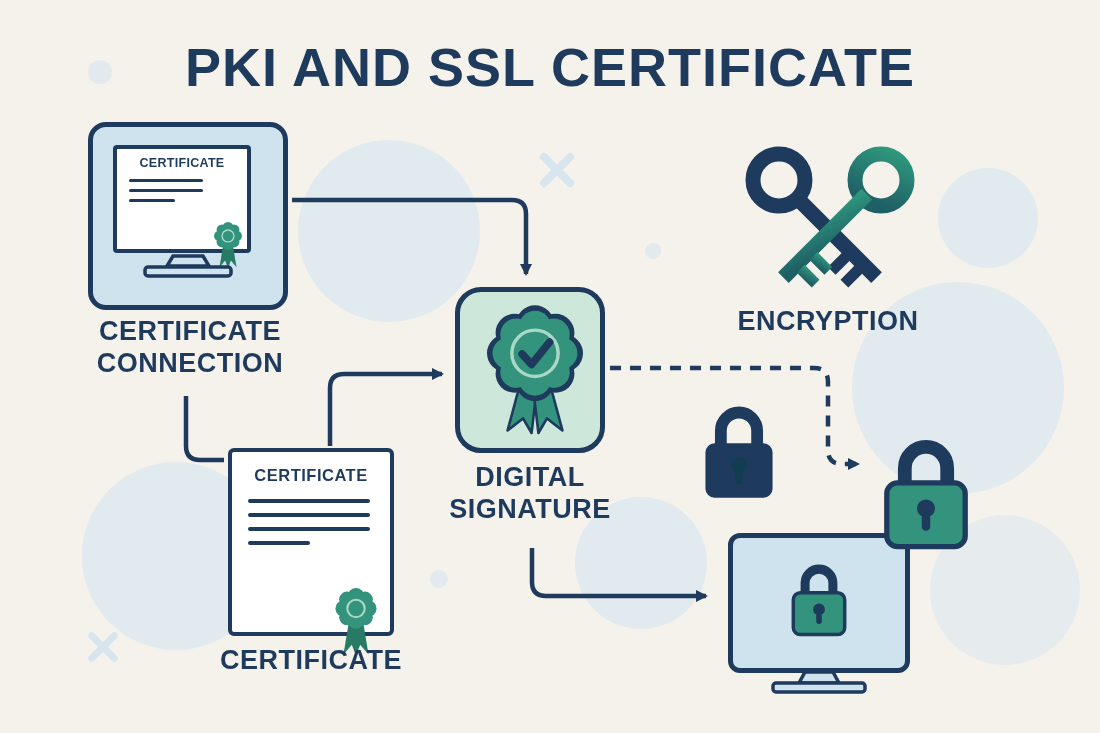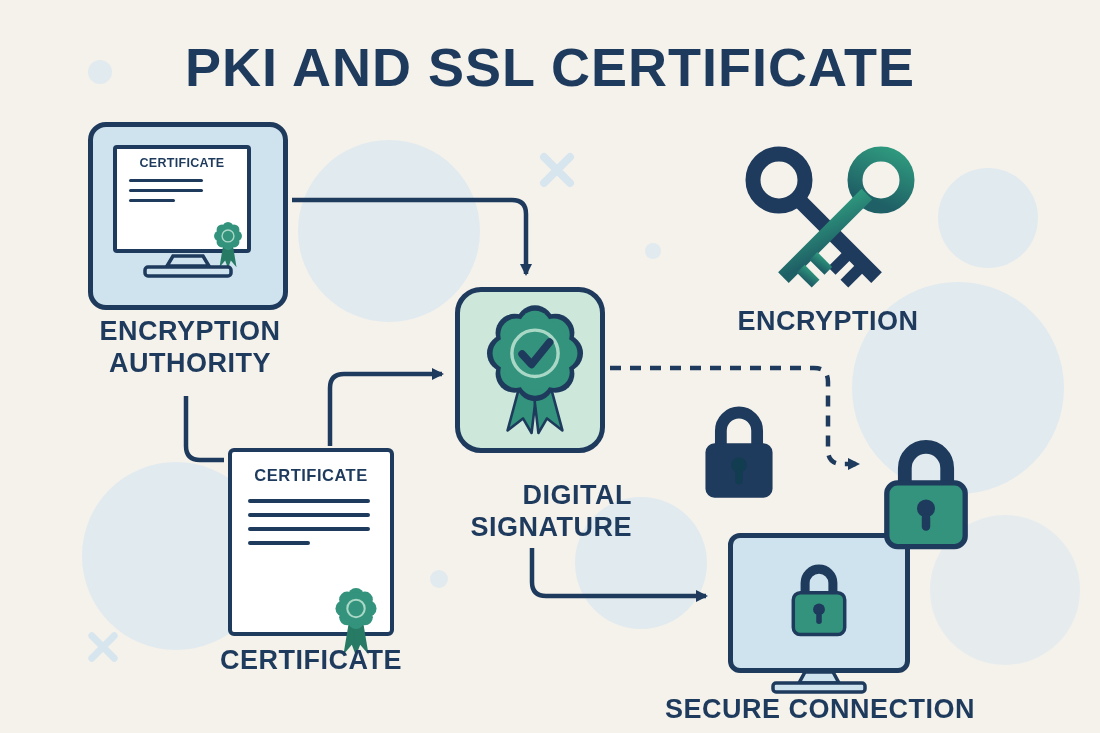--- a/index.html
+++ b/index.html
@@ -57,21 +57,21 @@
   .lock-navy-wrap { left:698px; top:398px; }
   .lock-teal-wrap { left:878px; top:430px; z-index:3; }
   
   .sc-monitor { left:728px; top:533px; width:182px; }
   .sc-screen { width:182px; height:140px; background:var(--box_blue);
                border:5px solid var(--navy); border-radius:12px; text-align:center; }
   .sc-screen svg { margin-top:20px; }
   .sc-stand { position:absolute; left:31px; top:138px; }
   
   .lbl-ca   { left:58px;  top:316px; width:264px; }
-  .lbl-sig  { left:428px; top:480px; width:204px;text-align:right; }
+  .lbl-sig  { left:428px; top:462px; width:204px; }
   .lbl-enc  { left:708px; top:306px; width:240px; }
   .lbl-cert { left:206px; top:645px; width:210px; }
   .lbl-sc   { left:630px; top:694px; width:380px; }
   
   .f-navy { fill:var(--navy); }
   .s-navy { stroke:var(--navy); }
   .f-teal { fill:var(--teal); }
   .f-tealdark { fill:var(--teal_dark); }
   .f-blue { fill:var(--box_blue); }
   .f-keyhole { fill:var(--keyhole); }
@@ -135,21 +135,21 @@
           <circle cx="40" cy="38" r="23"></circle>
         </g>
         <circle cx="40" cy="38" r="12.5" fill="none" style="stroke:var(--teal_light)" stroke-width="3"></circle>
       </svg>
     </div>
     <svg class="ca-stand" width="110" height="26" viewBox="0 0 110 26">
       <path d="M40,2 L70,2 L76,12 L34,12 Z" class="f-blue s-navy" stroke-width="3.5"></path>
       <rect x="12" y="13" width="86" height="9" rx="3" class="f-blue s-navy" stroke-width="3.5"></rect>
     </svg>
   </div>
-  <div class="label lbl-ca">ENCRYPTION AUTHORITY</div>
+  <div class="label lbl-ca">CERTIFICATE CONNECTION</div>
 
   <div class="node sig-box">
     <svg class="sig-badge" width="120" height="146" viewBox="0 0 140 170">
       <polygon points="52,100 38,152 56,138 66,155 72,104" class="f-teal s-navy" stroke-width="3" stroke-linejoin="round"></polygon>
       <polygon points="88,100 102,152 84,138 74,155 68,104" class="f-teal s-navy" stroke-width="3" stroke-linejoin="round"></polygon>
       <g class="f-navy">
         <circle cx="104" cy="62" r="22"></circle>
           <circle cx="94" cy="86" r="22"></circle>
         <circle cx="70" cy="96" r="22"></circle>
           <circle cx="46" cy="86" r="22"></circle>
@@ -245,15 +245,14 @@
         <rect x="8" y="50" width="74" height="60" rx="10" class="f-teal s-navy" stroke-width="5"></rect>
         <circle cx="45" cy="74" r="8.5" class="f-navy"></circle>
         <rect x="41" y="79" width="8" height="16" rx="4" class="f-navy"></rect>
       </svg>
     </div>
     <svg class="sc-stand" width="120" height="24" viewBox="0 0 120 24">
       <path d="M46,1 L74,1 L80,12 L40,12 Z" class="f-blue s-navy" stroke-width="3.5"></path>
       <rect x="14" y="12" width="92" height="9" rx="3" class="f-blue s-navy" stroke-width="3.5"></rect>
     </svg>
   </div>
-  <div class="label lbl-sc">SECURE CONNECTION</div>
 
 </div>
 
 </body></html>

